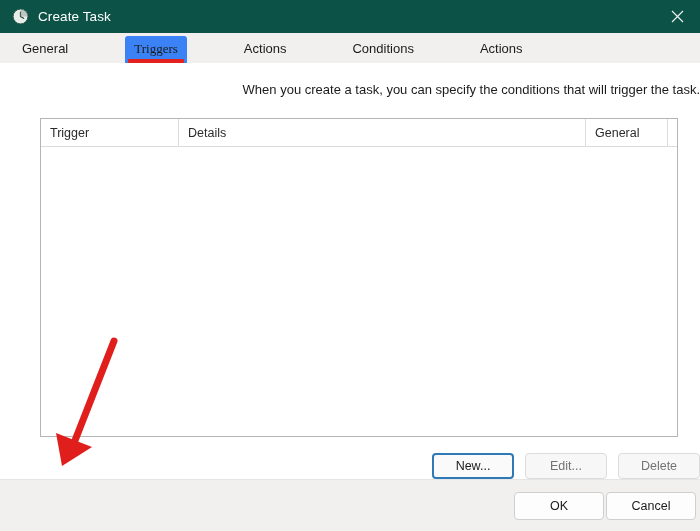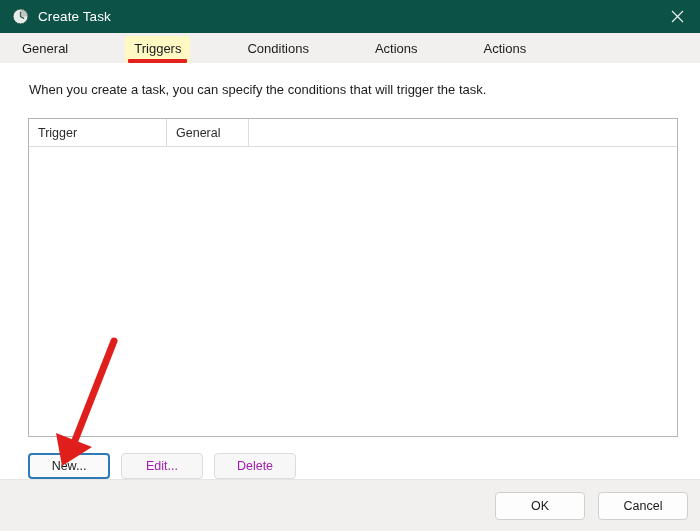--- a/index.html
+++ b/index.html
@@ -75,40 +75,42 @@
     position: relative;
     padding: 4px 9px 6px 9px;
     font-size: 13px;
     color: #1b1b1b;
     line-height: 17px;
     background: transparent;
     border-radius: 3px 3px 0 0;
     white-space: nowrap;
   }
   .tab.active {
-    background: #fef9c3;
+    background: #3b82f6;
+    font-family: Liberation Serif, serif;
   }
   .tab-underline {
     position: absolute;
     left: 3px;
     right: 3px;
     bottom: 0px;
     height: 4px;
     background: #e3211d;
     border-radius: 1px;
   }
 
   
   .page {
     flex: 1 1 auto;
     background: #ffffff;
     position: relative;
     display: flex;
     flex-direction: column;
     min-height: 0;
+    align-items: flex-end;
   }
   .description {
     margin: 18px 0 0 29px;
     font-size: 13px;
     color: #1b1b1b;
     line-height: 17px;
   }
 
   
   .listview {
@@ -168,35 +170,35 @@
     display: flex;
     align-items: center;
     justify-content: center;
     box-sizing: border-box;
   }
   .btn.focused {
     border: 2px solid #2e79b8;
     background: #fafafa;
   }
   .btn.disabled {
-    color: #a21caf;
+    color: #737373;
     background: #f7f7f7;
     border-color: #dcdcdc;
   }
 
   
   .footer {
     flex: 0 0 auto;
     height: 52px;
     background: #f1f0ee;
     display: flex;
     align-items: center;
     justify-content: flex-end;
-    padding-right: 12px;
-    gap: 13px;
+    padding-right: 4px;
+    gap: 2px;
     border-top: 1px solid #e6e5e3;
     box-sizing: border-box;
   }
   .footer .btn {
     min-width: 90px;
     height: 28px;
   }
 
   
   .annotation {
@@ -230,38 +232,41 @@
 
   <div class="tabstrip">
     <div class="tab">
       <span>General</span>
     </div>
     <div class="tab active">
       <span>Triggers</span>
       <span class="tab-underline"></span>
     </div>
     <div class="tab">
+      <span>Actions</span>
+    </div>
+    <div class="tab">
       <span>Conditions</span>
-    </div>
-    <div class="tab">
-      <span>Actions</span>
     </div>
     <div class="tab">
       <span>Actions</span>
     </div>
   </div>
 
   <div class="page">
 
     <div class="description">When you create a task, you can specify the conditions that will trigger the task.</div>
 
     <div class="listview">
       <div class="list-header">
         <div class="col c-trigger">
           <span>Trigger</span>
+        </div>
+        <div class="col c-details">
+          <span>Details</span>
         </div>
         <div class="col c-status">
           <span>General</span>
         </div>
         <div class="col c-end"></div>
       </div>
       <div class="list-body"></div>
     </div>
 
     <div class="actions-row">

